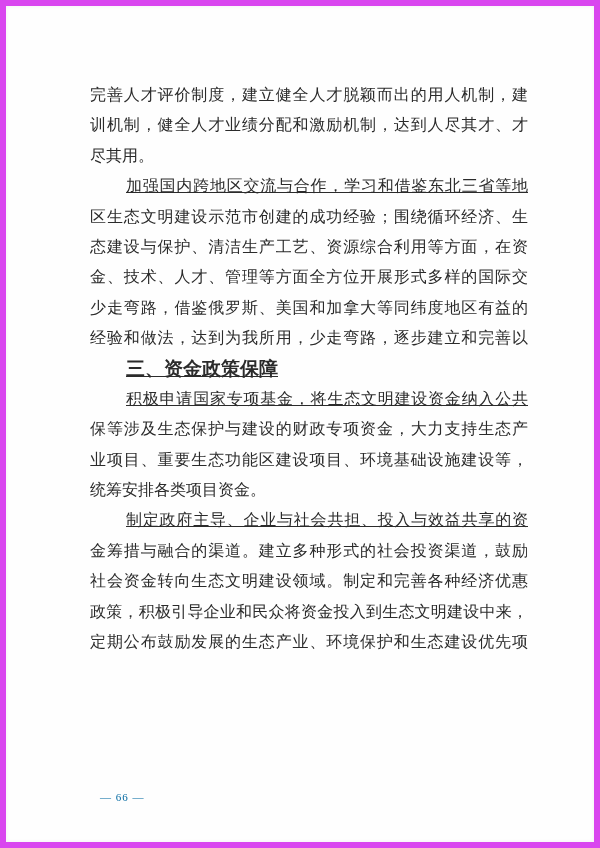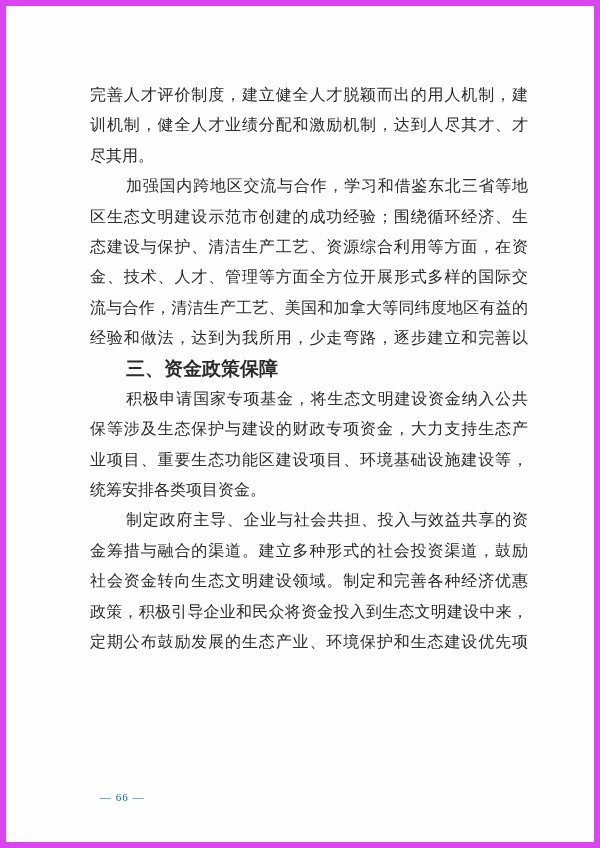--- a/index.html
+++ b/index.html
@@ -36,20 +36,21 @@
     text-align: justify;
     text-align-last: justify;
     text-justify: inter-character;
   }
   .line.end {
     text-align: left;
     text-align-last: left;
   }
   .line.indent {
     text-indent: 36px;
+    text-decoration: underline;
   }
   .line.heading {
     font-weight: bold;
     font-size: 19px;
     text-align: left;
     text-align-last: left;
   }
   .page-number {
     position: absolute;
     left: 94px;
@@ -66,21 +67,21 @@
 
 <div class="page">
   <div class="text-block">
       <div class="line fill">完善人才评价制度，建立健全人才脱颖而出的用人机制，建</div>
       <div class="line fill">训机制，健全人才业绩分配和激励机制，达到人尽其才、才</div>
       <div class="line end">尽其用。</div>
       <div class="line fill indent">加强国内跨地区交流与合作，学习和借鉴东北三省等地</div>
       <div class="line fill">区生态文明建设示范市创建的成功经验；围绕循环经济、生</div>
       <div class="line fill">态建设与保护、清洁生产工艺、资源综合利用等方面，在资</div>
       <div class="line fill">金、技术、人才、管理等方面全方位开展形式多样的国际交</div>
-      <div class="line fill">流与合作，清洁生产工艺、美国和加拿大等同纬度地区有益的</div>
+      <div class="line fill">少走弯路，借鉴俄罗斯、美国和加拿大等同纬度地区有益的</div>
       <div class="line fill">经验和做法，达到为我所用，少走弯路，逐步建立和完善以</div>
       <div class="line heading indent">三、资金政策保障</div>
       <div class="line fill indent">积极申请国家专项基金，将生态文明建设资金纳入公共</div>
       <div class="line fill">保等涉及生态保护与建设的财政专项资金，大力支持生态产</div>
       <div class="line fill">业项目、重要生态功能区建设项目、环境基础设施建设等，</div>
       <div class="line end">统筹安排各类项目资金。</div>
       <div class="line fill indent">制定政府主导、企业与社会共担、投入与效益共享的资</div>
       <div class="line fill">金筹措与融合的渠道。建立多种形式的社会投资渠道，鼓励</div>
       <div class="line fill">社会资金转向生态文明建设领域。制定和完善各种经济优惠</div>
       <div class="line fill">政策，积极引导企业和民众将资金投入到生态文明建设中来，</div>

